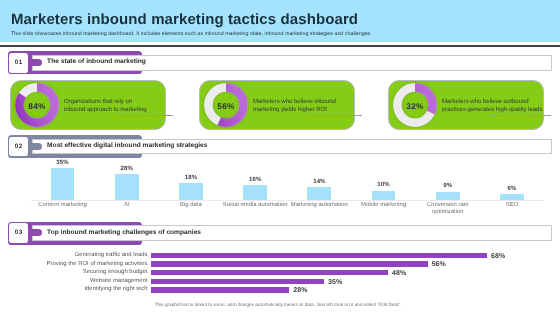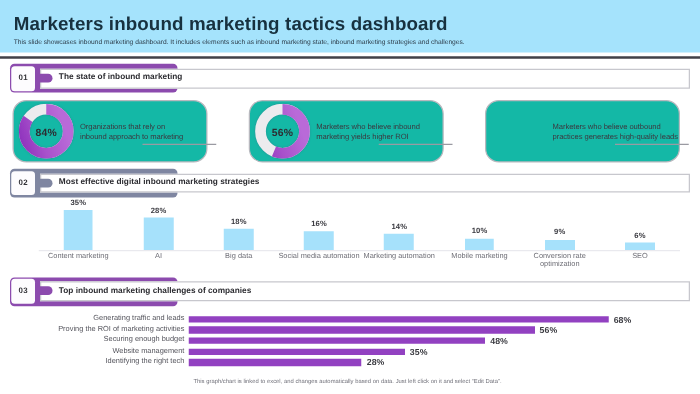--- a/index.html
+++ b/index.html
@@ -14,21 +14,21 @@
   .sec{position:absolute;left:7.6px;width:545px;height:23px;}
   .sec .bar{position:absolute;left:0;top:0;width:134.5px;height:23.2px;border-radius:3.6px;}
   .sec .badge{position:absolute;left:1.5px;top:1.6px;width:19.1px;height:19.8px;background:#fdfcfe;border-radius:2.8px;
     display:flex;align-items:center;justify-content:center;font-size:6.3px;font-weight:bold;color:#333338;letter-spacing:0.3px;}
   .sec .whitebox{position:absolute;left:24.7px;top:3.7px;width:519.8px;height:15.6px;background:#fff;
     border:0.75px solid #c7c7cd;box-sizing:border-box;}
   .sec .knob{position:absolute;left:24.4px;top:7.6px;width:10px;height:7px;border-radius:0 4px 4px 0;}
   .sec .title{position:absolute;left:39.5px;top:7.1px;font-size:6.6px;font-weight:bold;color:#2b2b30;letter-spacing:0.02px;line-height:8px;}
 
   
-  .card{position:absolute;top:80px;height:50px;background:#14b8a6;border:0.7px solid #b8b8be;border-radius:11px;box-sizing:border-box;}
+  .card{position:absolute;top:80px;height:50px;background:#84cc16;border:0.7px solid #b8b8be;border-radius:11px;box-sizing:border-box;}
   .donut{position:absolute;left:4px;top:2px;width:44px;height:44px;}
   .donut svg{filter:drop-shadow(0.6px 0.9px 0.8px rgba(90,60,110,0.30));}
   .donut .val{position:absolute;left:0;top:1px;width:44px;height:44px;display:flex;align-items:center;justify-content:center;
     font-size:8.3px;font-weight:bold;color:#2d2d32;letter-spacing:0.25px;}
   .card .ctext{position:absolute;font-size:6.1px;color:#3a3a41;line-height:8.7px;letter-spacing:-0.05px;white-space:nowrap;}
   .uline{position:absolute;height:0.6px;background:#9a9aa2;}
 
   
   #colchart{position:absolute;left:30.5px;top:158px;width:513.5px;height:62px;}
   #colchart .axis{position:absolute;left:0;top:41.7px;width:513.5px;height:0.7px;background:#e9e9ee;}
@@ -105,20 +105,38 @@
     </svg>
     <div class="val">56%</div>
   </div>
   <div class="ctext" style="left:53px;top:16.5px">
     <div>Marketers who believe  inbound</div>
     <div>marketing  yields  higher  ROI</div>
   </div>
 </div>
 
 <div class="card" style="left:388px;width:156px">
+  <div class="donut">
+    <svg width="44" height="44" viewBox="0 0 44 44">
+      <defs>
+          <linearGradient id="pg3" x1="0" y1="0" x2="0.35" y2="1">
+            <stop offset="0" stop-color="#8f33bd"></stop>
+            <stop offset="0.45" stop-color="#a851cb"></stop>
+            <stop offset="1" stop-color="#b96ad8"></stop>
+          </linearGradient>
+      <radialGradient id="rg3" cx="0.5" cy="0.5" r="0.5">
+            <stop offset="0.78" stop-color="#e9e7eb"></stop>
+            <stop offset="1" stop-color="#f4f3f5"></stop>
+          </radialGradient>
+        </defs>
+      <circle cx="22" cy="22" r="17.6" fill="none" stroke="#ecebee" stroke-width="8.6"></circle>
+      <circle class="arc" cx="22" cy="22" r="17.6" fill="none" stroke="url(#pg3)" stroke-width="8.6" transform="rotate(-90 22 22)" stroke-dasharray="35.38689965003543 110.58406140636073"></circle>
+    </svg>
+    <div class="val">32%</div>
+  </div>
   <div class="ctext" style="left:53px;top:16.5px">
     <div>Marketers  who  believe  outbound</div>
     <div>practices generates high-quality leads</div>
   </div>
 </div>
 
 <div class="uline" style="left:114px;top:115px;width:59px"></div>
 <div class="uline" style="left:303px;top:115px;width:59px"></div>
 <div class="uline" style="left:492px;top:115px;width:59px"></div>
 

